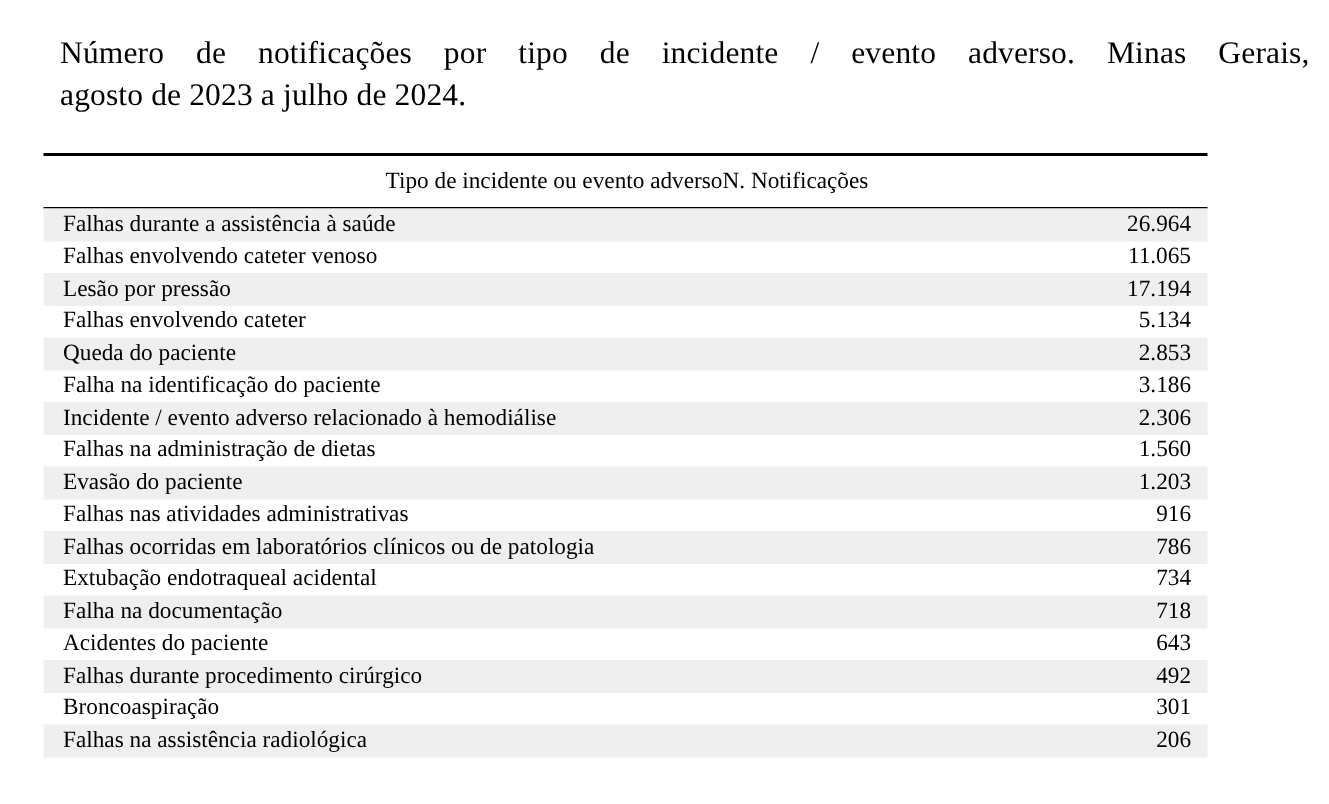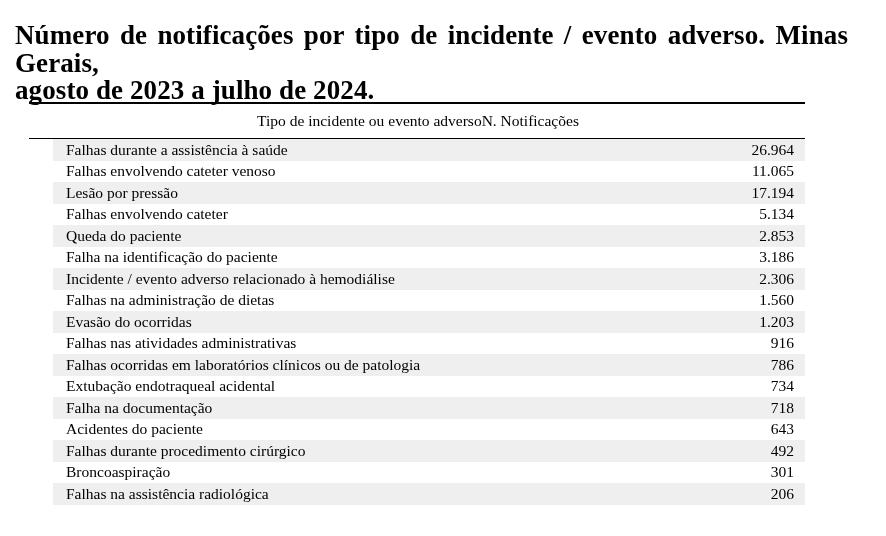--- a/index.html
+++ b/index.html
@@ -11,26 +11,26 @@
     position: relative;
     width: 886px;
     height: 536px;
     background: var(--page_bg, #ffffff);
     font-family: "Liberation Serif", "DejaVu Serif", serif;
     color: var(--text, #000000);
     overflow: hidden;
   }
   .caption {
     position: absolute;
-    left: 15px;
+    left: 40px;
     top: 22px;
     width: 833px;
-    font-size: 27px;
+    font-size: 21px;
     line-height: 27.5px;
-    font-weight: bold;
+    font-weight: normal;
     letter-spacing: 0.1px;
   }
   .caption-line { display: block; }
   .caption-line.justified {
     text-align: justify;
     text-align-last: justify;
   }
   .table-wrap {
     position: absolute;
     left: 29px;
@@ -48,21 +48,20 @@
     border-bottom: 1.5px solid var(--rule, #000000);
     box-sizing: border-box;
   }
   .trow {
     height: 21.5px;
     display: flex;
     justify-content: space-between;
     align-items: center;
     padding: 0 11px 0 13px;
     box-sizing: border-box;
-    margin-left: 24px;
   }
   .trow.striped {
     background: var(--stripe, #efefef);
   }
   .cell { white-space: nowrap; }
   .cell.label { text-align: left; }
   .cell.value { text-align: right; }
 </style>
 </head>
 <body>
@@ -115,21 +114,21 @@
           <span class="cell label">Incidente / evento adverso relacionado à hemodiálise</span>
           <span class="cell value">2.306</span>
         </div>
 
         <div class="trow">
           <span class="cell label">Falhas na administração de dietas</span>
           <span class="cell value">1.560</span>
         </div>
 
         <div class="trow striped">
-          <span class="cell label">Evasão do ocorridas</span>
+          <span class="cell label">Evasão do paciente</span>
           <span class="cell value">1.203</span>
         </div>
 
         <div class="trow">
           <span class="cell label">Falhas nas atividades administrativas</span>
           <span class="cell value">916</span>
         </div>
 
         <div class="trow striped">
           <span class="cell label">Falhas ocorridas em laboratórios clínicos ou de patologia</span>

